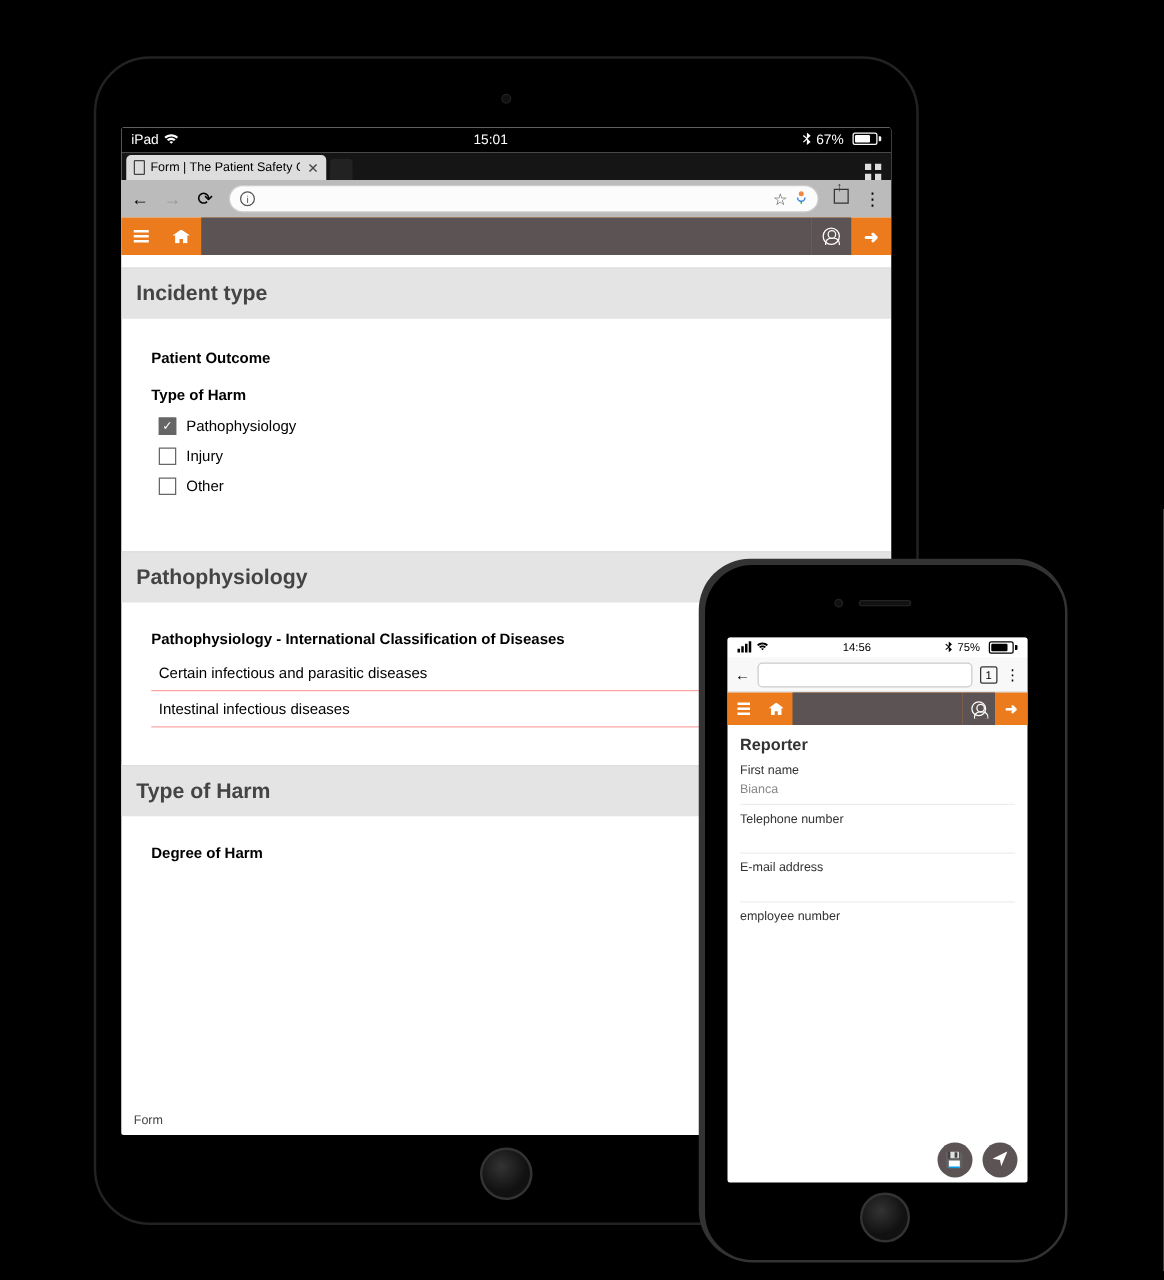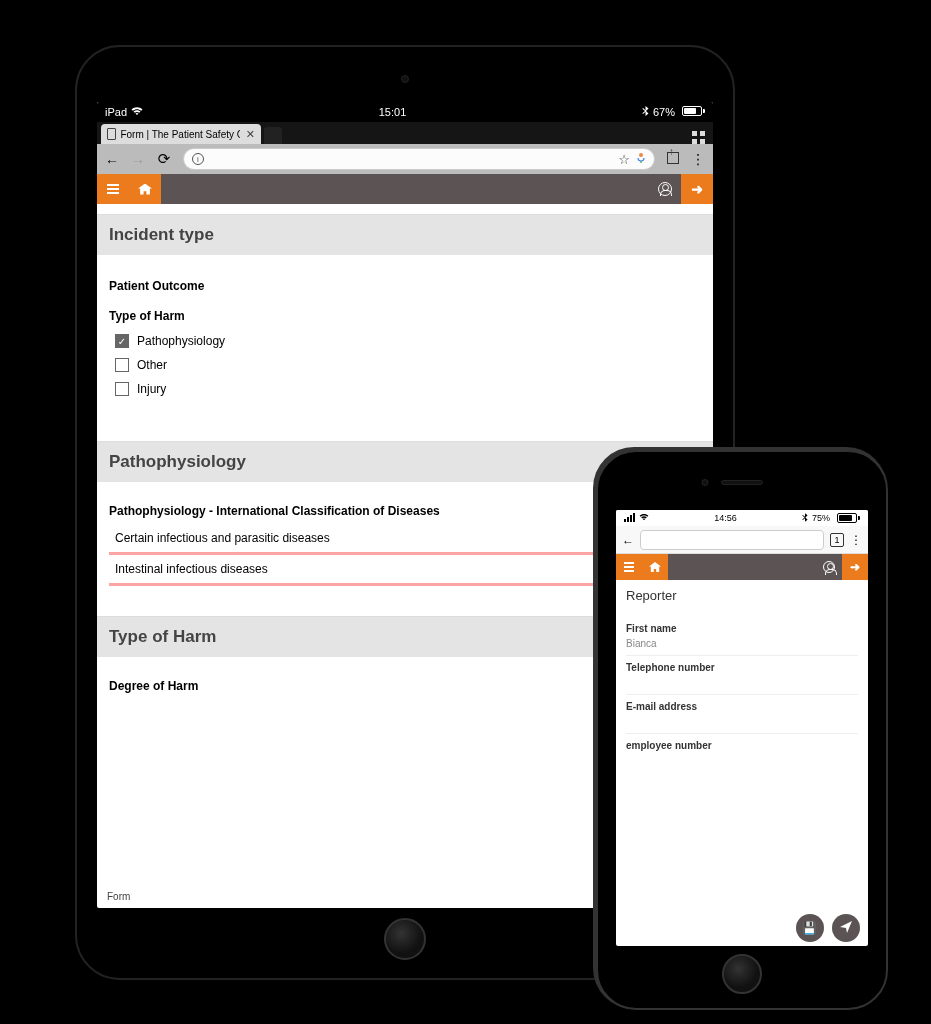--- a/index.html
+++ b/index.html
@@ -5,21 +5,21 @@
 * { box-sizing: border-box; margin: 0; padding: 0; }
 body { font-family: -apple-system, Helvetica, Arial, sans-serif; background: #000; width: 931px; height: 1024px; position: relative; overflow: hidden; }
 
 
 .ipad-frame { position: absolute; left: 75px; top: 45px; width: 660px; height: 935px; background: #000; border-radius: 45px; border: 2px solid #222; padding: 55px 20px 70px 20px; }
 .ipad-screen { width: 100%; height: 100%; background: #fff; border-radius: 2px; overflow: hidden; position: relative; }
 .ipad-camera { position: absolute; left: 50%; top: 28px; transform: translateX(-50%); width: 8px; height: 8px; background: #111; border-radius: 50%; border: 1px solid #222; }
 .ipad-home { position: absolute; left: 50%; bottom: 18px; transform: translateX(-50%); width: 42px; height: 42px; background: radial-gradient(circle at 40% 35%, #333 0%, #111 60%); border: 2px solid #333; border-radius: 50%; }
 
 
-.iphone-frame { position: absolute; left: 596px; top: 450px; width: 292px; height: 560px; background: #000; border-radius: 40px; border: 2px solid #333; padding: 58px 18px 62px 18px; box-shadow: -2px -2px 0 1px #333; }
+.iphone-frame { position: absolute; left: 562px; top: 450px; width: 292px; height: 560px; background: #000; border-radius: 40px; border: 2px solid #333; padding: 58px 30px 62px 18px; box-shadow: -2px -2px 0 1px #333; }
 .iphone-screen { width: 100%; height: 100%; background: #fff; border-radius: 2px; overflow: hidden; position: relative; }
 .iphone-speaker { position: absolute; left: 50%; top: 28px; transform: translateX(-50%); width: 42px; height: 5px; background: #111; border-radius: 3px; border: 1px solid #222; }
 .iphone-camera { position: absolute; left: 50%; top: 27px; transform: translateX(-50%); margin-left: -37px; width: 7px; height: 7px; background: #111; border: 1px solid #222; border-radius: 50%; }
 .iphone-home { position: absolute; left: 50%; bottom: 14px; transform: translateX(-50%); width: 40px; height: 40px; background: radial-gradient(circle at 40% 35%, #333 0%, #111 60%); border: 2px solid #333; border-radius: 50%; }
 
 
 .status-bar { height: 20px; background: #000; color: #fff; display: flex; justify-content: space-between; align-items: center; padding: 0 8px; font-size: 11px; font-weight: 500; }
 .status-left, .status-right { display: flex; align-items: flex-start; gap: 4px; }
 .battery { display: inline-flex; align-items: center; }
 .battery-body { width: 20px; height: 10px; border: 1px solid #fff; border-radius: 2px; position: relative; margin-left: 3px; }
@@ -54,47 +54,47 @@
 .hdr-mid { flex: 1; background: #5B5354; }
 .hdr-btn.gray { background: #5B5354; }
 .hamb { display: flex; flex-direction: column; gap: 2px; }
 .hamb span { width: 12px; height: 2px; background: #fff; }
 .home-icn { width: 14px; height: 11px; background: #fff; clip-path: polygon(50% 0, 100% 45%, 85% 45%, 85% 100%, 60% 100%, 60% 70%, 40% 70%, 40% 100%, 15% 100%, 15% 45%, 0 45%); }
 .user-icn { width: 14px; height: 14px; border: 1.5px solid #fff; border-radius: 50%; position: relative; }
 .user-icn::after { content: ""; position: absolute; width: 5px; height: 5px; border: 1.3px solid #fff; border-radius: 50%; left: 3px; top: 1px; }
 .user-icn::before { content: ""; position: absolute; width: 10px; height: 5px; border: 1.3px solid #fff; border-bottom: none; border-radius: 5px 5px 0 0; left: 0.5px; top: 7px; }
 .login-icn { display: flex; align-items: center; font-size: 14px; color: #fff; font-weight: bold; }
 .section-hdr { background: #E4E4E4; padding: 10px 12px; font-size: 17px; font-weight: bold; color: #444; border-top: 1px solid #ddd; }
-.pad { padding: 10px 12px; }
+.pad { padding: 10px 24px; }
 .field-label { font-weight: bold; font-size: 12px; margin-top: 6px; margin-bottom: 6px; }
 .checklist { margin: 4px 0 10px 6px; }
 .chk-row { display: flex; align-items: center; gap: 8px; padding: 5px 0; font-size: 12px; }
 .chk { width: 14px; height: 14px; border: 1.5px solid #666; display: flex; align-items: center; justify-content: center; font-size: 10px; color: #fff; }
 .chk.checked { background: #666; border-color: #666; }
-.list-item { border-bottom: 3px solid #fca5a5; padding: 7px 2px; font-size: 12px; }
+.list-item { border-bottom: 1px solid #fca5a5; padding: 7px 2px; font-size: 12px; }
 .select-line { border-bottom: 1px solid #e5e5e5; padding: 7px 2px; font-size: 12px; color: #555; }
 .footer { padding: 8px 10px; font-size: 10px; color: #444; }
 
 
 .status-bar.light { background: #fff; color: #000; height: 16px; font-size: 9px; }
 .status-bar.light .battery-body { border-color: #000; }
 .status-bar.light .battery-level { background: #000; }
 .status-bar.light .battery-tip { background: #000; }
 .sig-bars { display: flex; gap: 1px; align-items: flex-end; }
 .sig-bars span { width: 2px; background: #000; }
 
 
 .iphone-bar { height: 28px; background: #f8f8f8; border-bottom: 1px solid #ddd; display: flex; align-items: center; padding: 0 6px; gap: 6px; font-size: 12px; }
 .iphone-addr { flex: 1; background: #fff; border: 1px solid #ccc; border-radius: 4px; height: 20px; }
 .tabs-count-icn { width: 14px; height: 14px; border: 1.3px solid #333; border-radius: 2px; font-size: 9px; display: flex; align-items: center; justify-content: center; }
 
 .iphone-content { padding: 8px 10px; font-size: 11px; color: #333; }
-.iphone-content .section-title { font-weight: normal; font-size: 13px; margin-bottom: 18px; }
+.iphone-content .section-title { font-weight: bold; font-size: 13px; margin-bottom: 6px; }
 .iphone-content .fld { margin-bottom: 4px; }
-.iphone-content .fld-label { font-weight: bold; font-size: 10px; padding: 2px 0; }
+.iphone-content .fld-label { font-weight: normal; font-size: 10px; padding: 2px 0; }
 .iphone-content .fld-val { color: #888; font-size: 10px; padding: 2px 0 6px 0; border-bottom: 1px solid #eee; }
 
 .fab-row { position: absolute; bottom: 4px; right: 8px; display: flex; gap: 8px; }
 .fab { width: 28px; height: 28px; border-radius: 50%; background: #5B5354; color: #fff; display: flex; align-items: center; justify-content: center; font-size: 12px; }
 </style>
 </head>
 <body>
 
 <div class="ipad-frame">
   <div class="ipad-camera"></div>
@@ -190,25 +190,25 @@
       <div class="pad">
         <div class="field-label" style="margin-top:14px">Patient Outcome</div>
         <div class="field-label" style="margin-top:16px">Type of Harm</div>
         <div class="checklist">
           <div class="chk-row">
             <span class="chk checked">✓</span>
             <span>Pathophysiology</span>
           </div>
           <div class="chk-row">
             <span class="chk"></span>
-            <span>Other</span>
+            <span>Injury</span>
           </div>
           <div class="chk-row">
             <span class="chk"></span>
-            <span>Injury</span>
+            <span>Other</span>
           </div>
         </div>
       </div>
 
       <div style="height:20px"></div>
       <div class="section-hdr">Pathophysiology</div>
 
       <div class="pad">
         <div class="field-label" style="margin-top:12px">Pathophysiology - International Classification of Diseases</div>
         <div class="list-item" style="padding-left:6px">Certain infectious and parasitic diseases</div>

